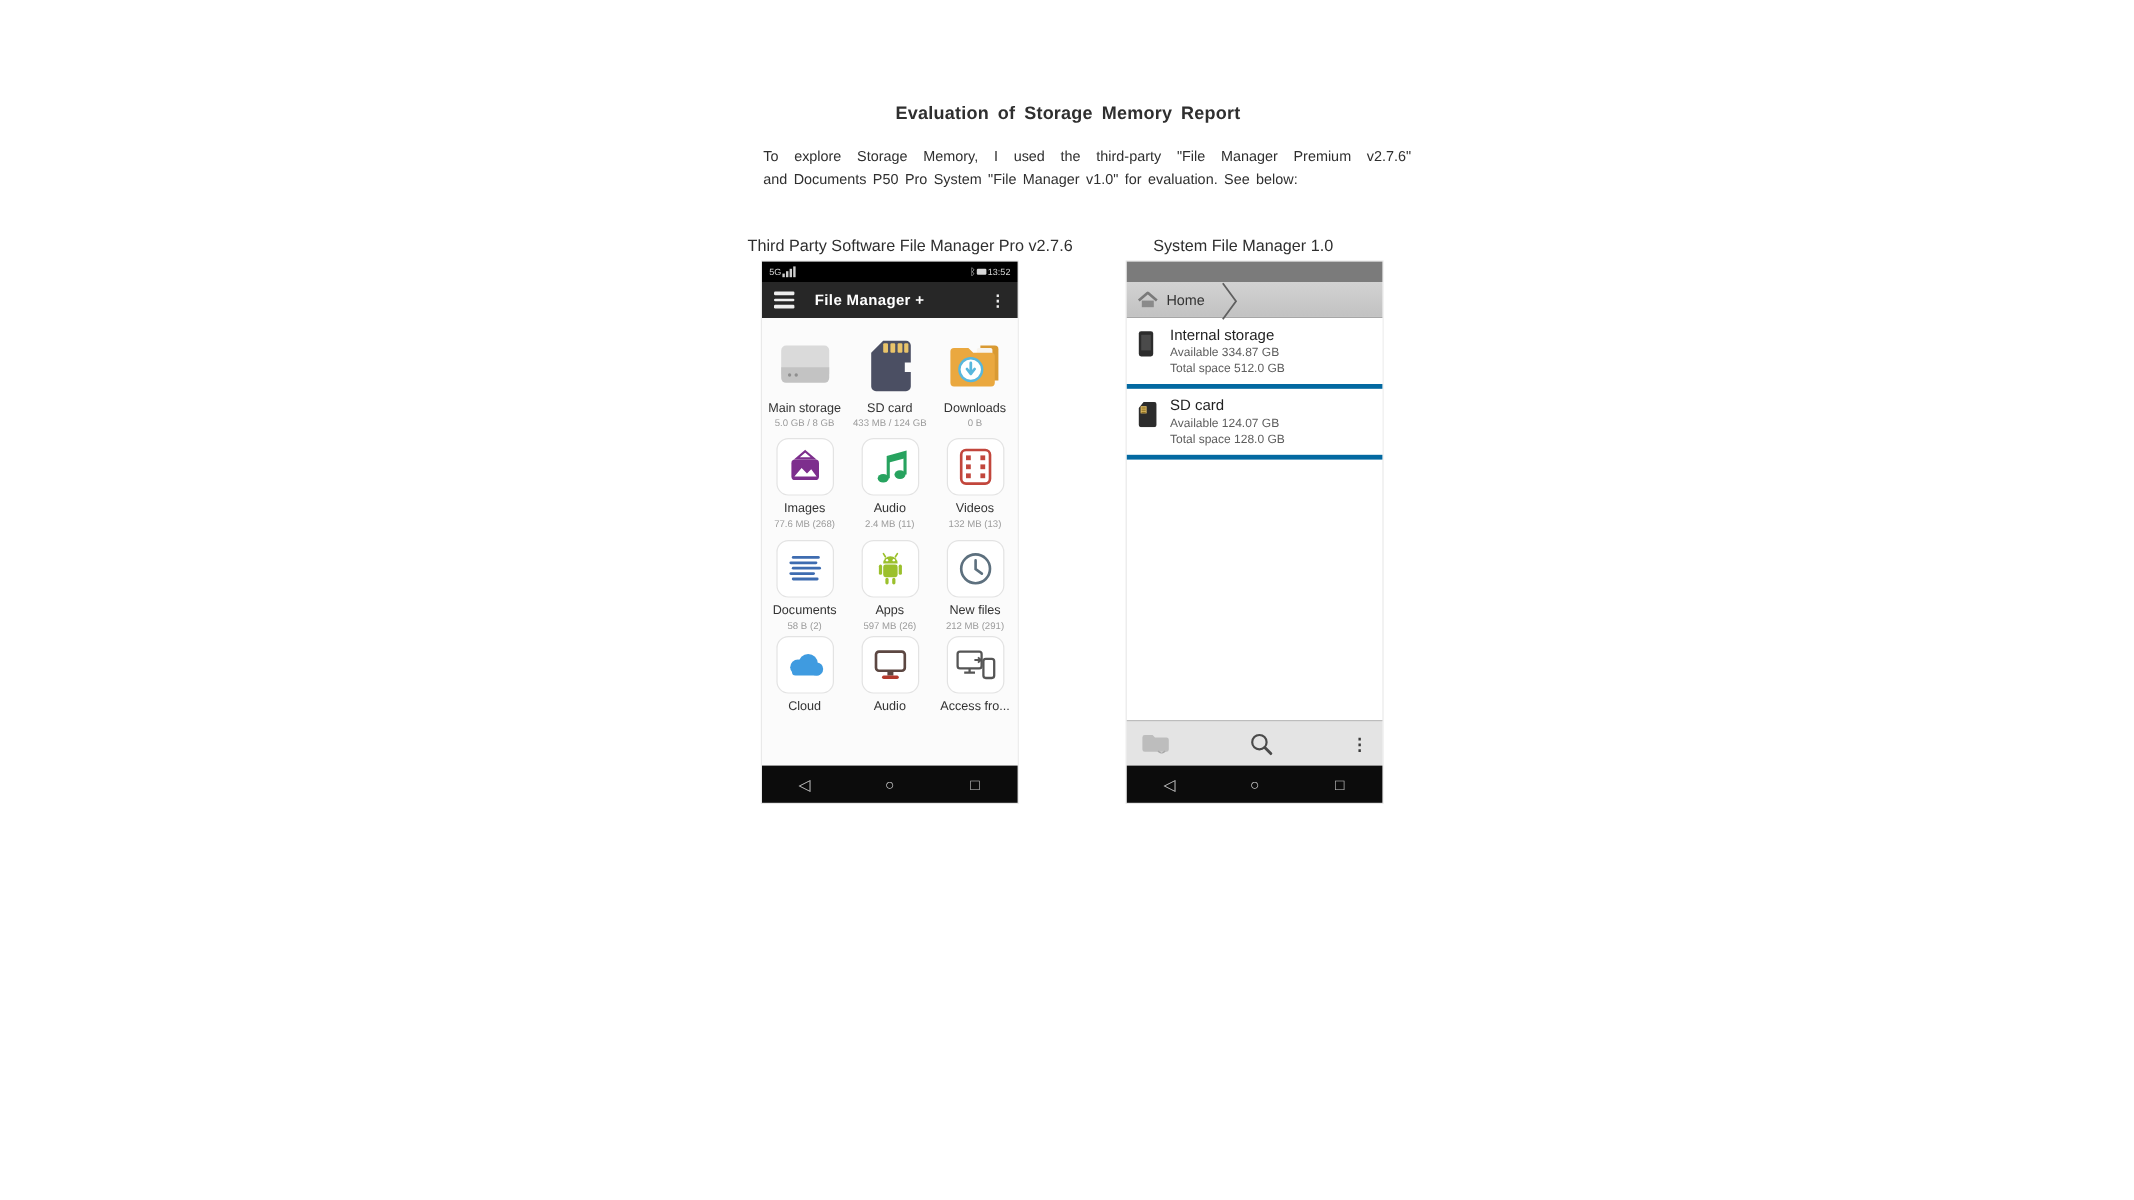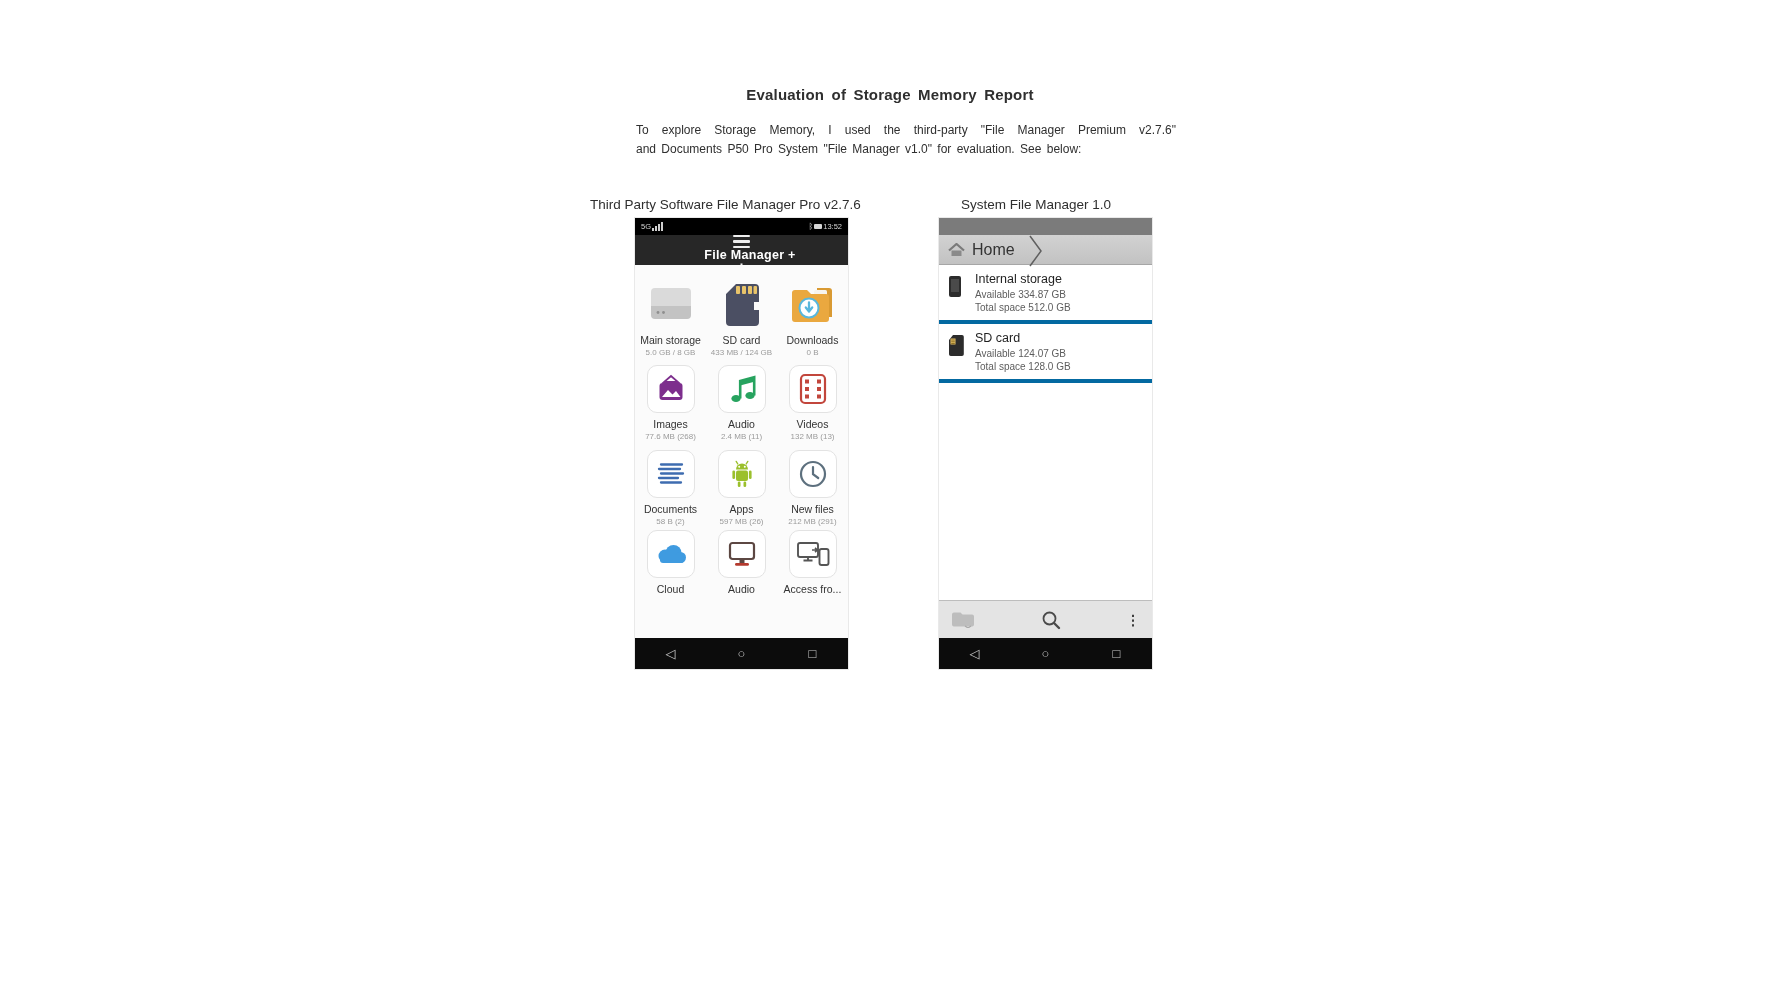--- a/index.html
+++ b/index.html
@@ -12,59 +12,59 @@
   .page{position:relative;width:1778px;height:1000px;background:#ffffff;
         font-family:"Liberation Sans", sans-serif;color:var(--ink);overflow:hidden;}
 
   
   .doc-title{position:absolute;left:620px;top:86px;width:540px;text-align:center;
              font-size:15px;font-weight:bold;letter-spacing:.2px;word-spacing:3px;}
   .doc-para{position:absolute;left:620px;top:121px;width:540px;font-size:12px;line-height:19px;word-spacing:2px;margin-left:16px;}
   .doc-para .l1{text-align:justify;text-align-last:justify;}
   .doc-para .l2{text-align:left;}
   .caption{position:absolute;top:197px;font-size:13.5px;}
-  .cap-left{left:590px;}
+  .cap-left{left:623px;}
   .cap-right{left:961px;}
 
   
   .phone{position:absolute;top:218px;width:213px;height:451px;background:#fbfbfb;
          box-shadow:0 0 0 1px #e9e9e9;}
   .phone1{left:635px;}
   .phone2{left:939px;background:#ffffff;}
 
   
   .p1-status{height:17px;background:#000;display:flex;align-items:center;justify-content:space-between;
              padding:0 6px;color:#d6d6d6;font-size:7.5px;}
   .sb-left,.sb-right{display:flex;align-items:center;gap:1px;}
   .sig{display:flex;align-items:flex-end;gap:1px;}
   .sig i{display:block;width:2px;background:#cfcfcf;}
   .batt{display:inline-block;width:8px;height:4.5px;background:#d6d6d6;border-radius:1px;}
   .bt{font-size:8px;line-height:1;}
-  .p1-appbar{height:30px;background:#272727;display:flex;align-items:center;padding:0 10px;flex-direction:column;}
+  .p1-appbar{height:30px;background:#272727;display:flex;align-items:center;padding:0 10px;}
   .burger{width:17px;display:flex;flex-direction:column;gap:3px;}
   .burger i{display:block;height:2.4px;background:#eee;border-radius:1px;}
   .p1-title{color:#fff;font-size:12.5px;font-weight:bold;margin-left:17px;letter-spacing:.3px;flex:1;}
   .dots{color:#eee;font-size:13px;font-weight:bold;line-height:1;}
   .p1-grid{position:absolute;top:47px;left:0;right:0;bottom:31px;display:grid;
            grid-template-columns:repeat(3,1fr);grid-template-rows:84px 85px 80px 80px;
            padding-top:16px;background:#fbfbfb;}
   .tile{display:flex;flex-direction:column;align-items:center;}
   .tile-icon{height:48px;display:flex;align-items:center;justify-content:center;}
   .tile-icon.boxed{width:46px;height:46px;background:#fff;border:1px solid #e3e3e3;border-radius:10px;}
   .tile-label{font-size:10.5px;color:#333;margin-top:5px;white-space:nowrap;}
   .tile-size{font-size:8px;color:#9b9b9b;margin-top:2px;white-space:nowrap;}
   .navbar{position:absolute;left:0;right:0;bottom:0;height:31px;background:#0c0c0c;
           display:flex;align-items:center;}
   .navbar span{flex:1;text-align:center;color:#c9c9c9;font-size:13px;line-height:1;}
 
   
   .p2-status{height:17px;background:#7b7b7b;}
   .p2-crumb{height:29px;background:linear-gradient(#d2d2d2,#c2c2c2);border-bottom:1px solid #a6a6a6;
             display:flex;align-items:center;padding-left:9px;position:relative;}
-  .crumb-label{font-size:16px;color:#333;margin-left:7px;}
+  .crumb-label{font-size:12px;color:#333;margin-left:7px;}
   .crumb-chev{margin-left:14px;margin-top:2px;}
   .p2-list{background:#fff;}
   .p2-item{display:flex;padding:7px 8px 6px 9px;border-bottom:4px solid #0369a1;}
   .p2-item-icon{width:27px;padding-top:3px;}
   .p2-item-title{font-size:12.5px;color:#1f1f1f;margin-bottom:2px;}
   .p2-item-line{font-size:10px;color:#5d5d5d;line-height:13px;}
   .p2-toolbar{position:absolute;left:0;right:0;bottom:31px;height:37px;background:#e4e4e4;
               border-top:1px solid #bdbdbd;display:flex;align-items:center;justify-content:space-between;
               padding:0 12px;}
   .p2-toolbar .dots{color:#3c3c3c;font-size:14px;letter-spacing:0;}

